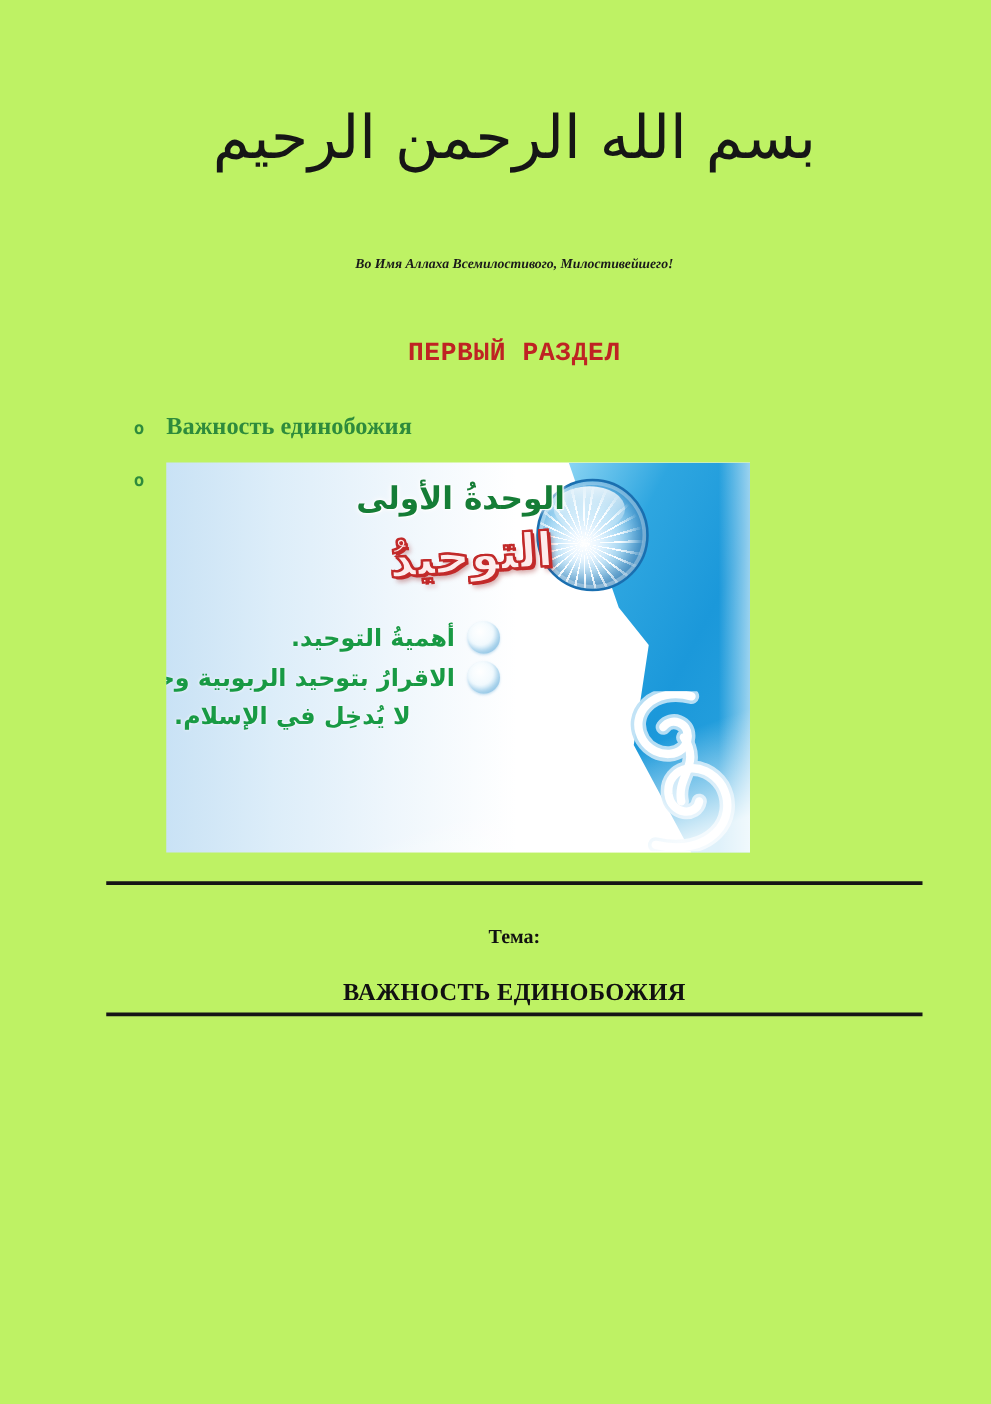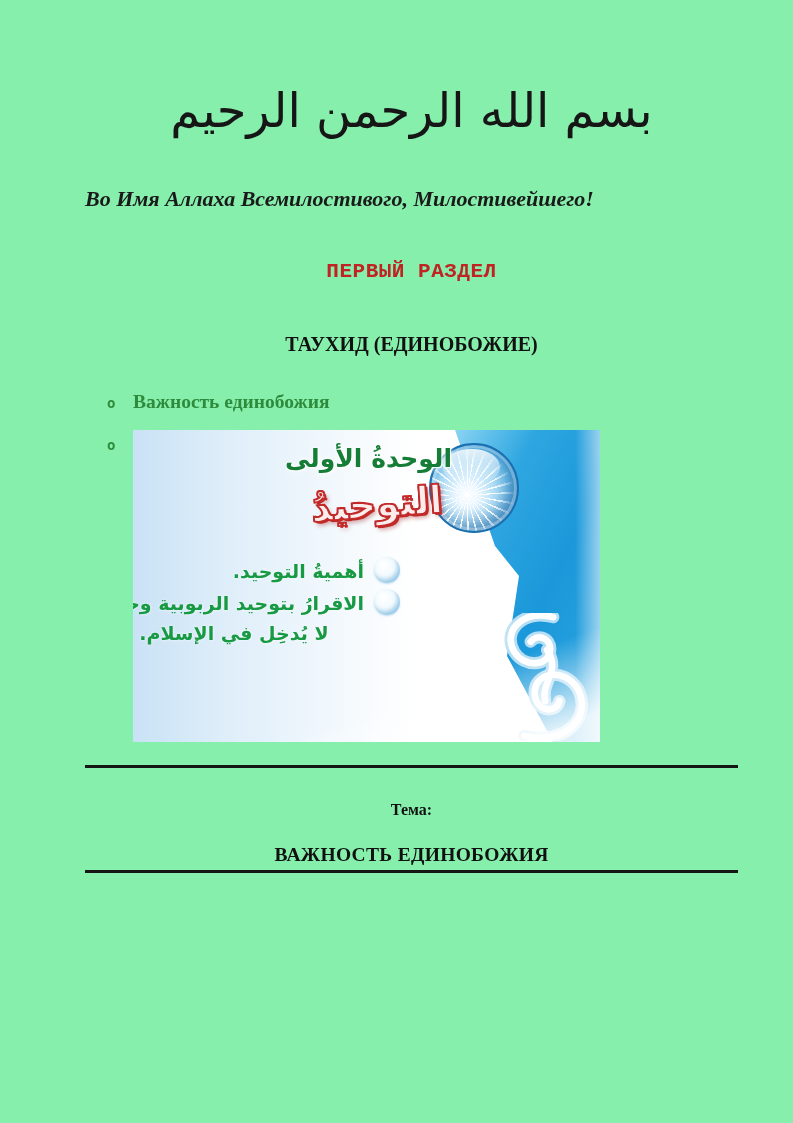--- a/index.html
+++ b/index.html
@@ -1,28 +1,28 @@
 <!DOCTYPE html>
 <html><head>
 <meta charset="utf-8">
 <style>
   html,body{margin:0;padding:0;background:#ffffff;}
   .page{
-    position:relative;width:793px;height:1123px;background:#86efac;overflow:hidden;
+    position:relative;width:793px;height:1123px;background:#bef264;overflow:hidden;
     font-family:"Liberation Serif", serif;color:#111;
   }
   .content{position:absolute;top:0;left:85px;right:55px;bottom:0;}
 
   .bismillah{
     margin-top:74px;font-family:"DejaVu Sans", sans-serif;
     font-size:48px;line-height:1.5;color:#161616;text-align:center;font-weight:400;
   }
   .dedication{
-    margin-top:42px;font-size:22px;line-height:22px;font-weight:bold;font-style:italic;
-    color:#1a1a1a;
+    margin-top:54px;font-size:11px;line-height:22px;font-weight:bold;font-style:italic;
+    text-align:center;color:#1a1a1a;
   }
   .section-heading{
     margin-top:48px;font-size:21px;line-height:27px;font-weight:bold;
     text-align:center;color:#bf2323;letter-spacing:.5px;font-family:Liberation Mono, monospace;
   }
   .chapter-title{
     margin-top:46px;font-size:20px;line-height:26px;font-weight:bold;
     text-align:center;color:#111;
   }
 
@@ -105,21 +105,20 @@
 
 <div class="page">
   <div class="content">
 
     <div class="bismillah ar">بسم الله الرحمن الرحيم</div>
 
     <div class="dedication">Во Имя Аллаха Всемилостивого, Милостивейшего!</div>
 
     <div class="section-heading">ПЕРВЫЙ РАЗДЕЛ</div>
 
-    <div class="chapter-title">ТАУХИД (ЕДИНОБОЖИЕ)</div>
 
     <ul class="green-list">
       <li>
         <span class="marker">o</span>
         <span>Важность единобожия</span>
       </li>
       <li>
         <span class="marker">o</span>
       </li>
     </ul>

